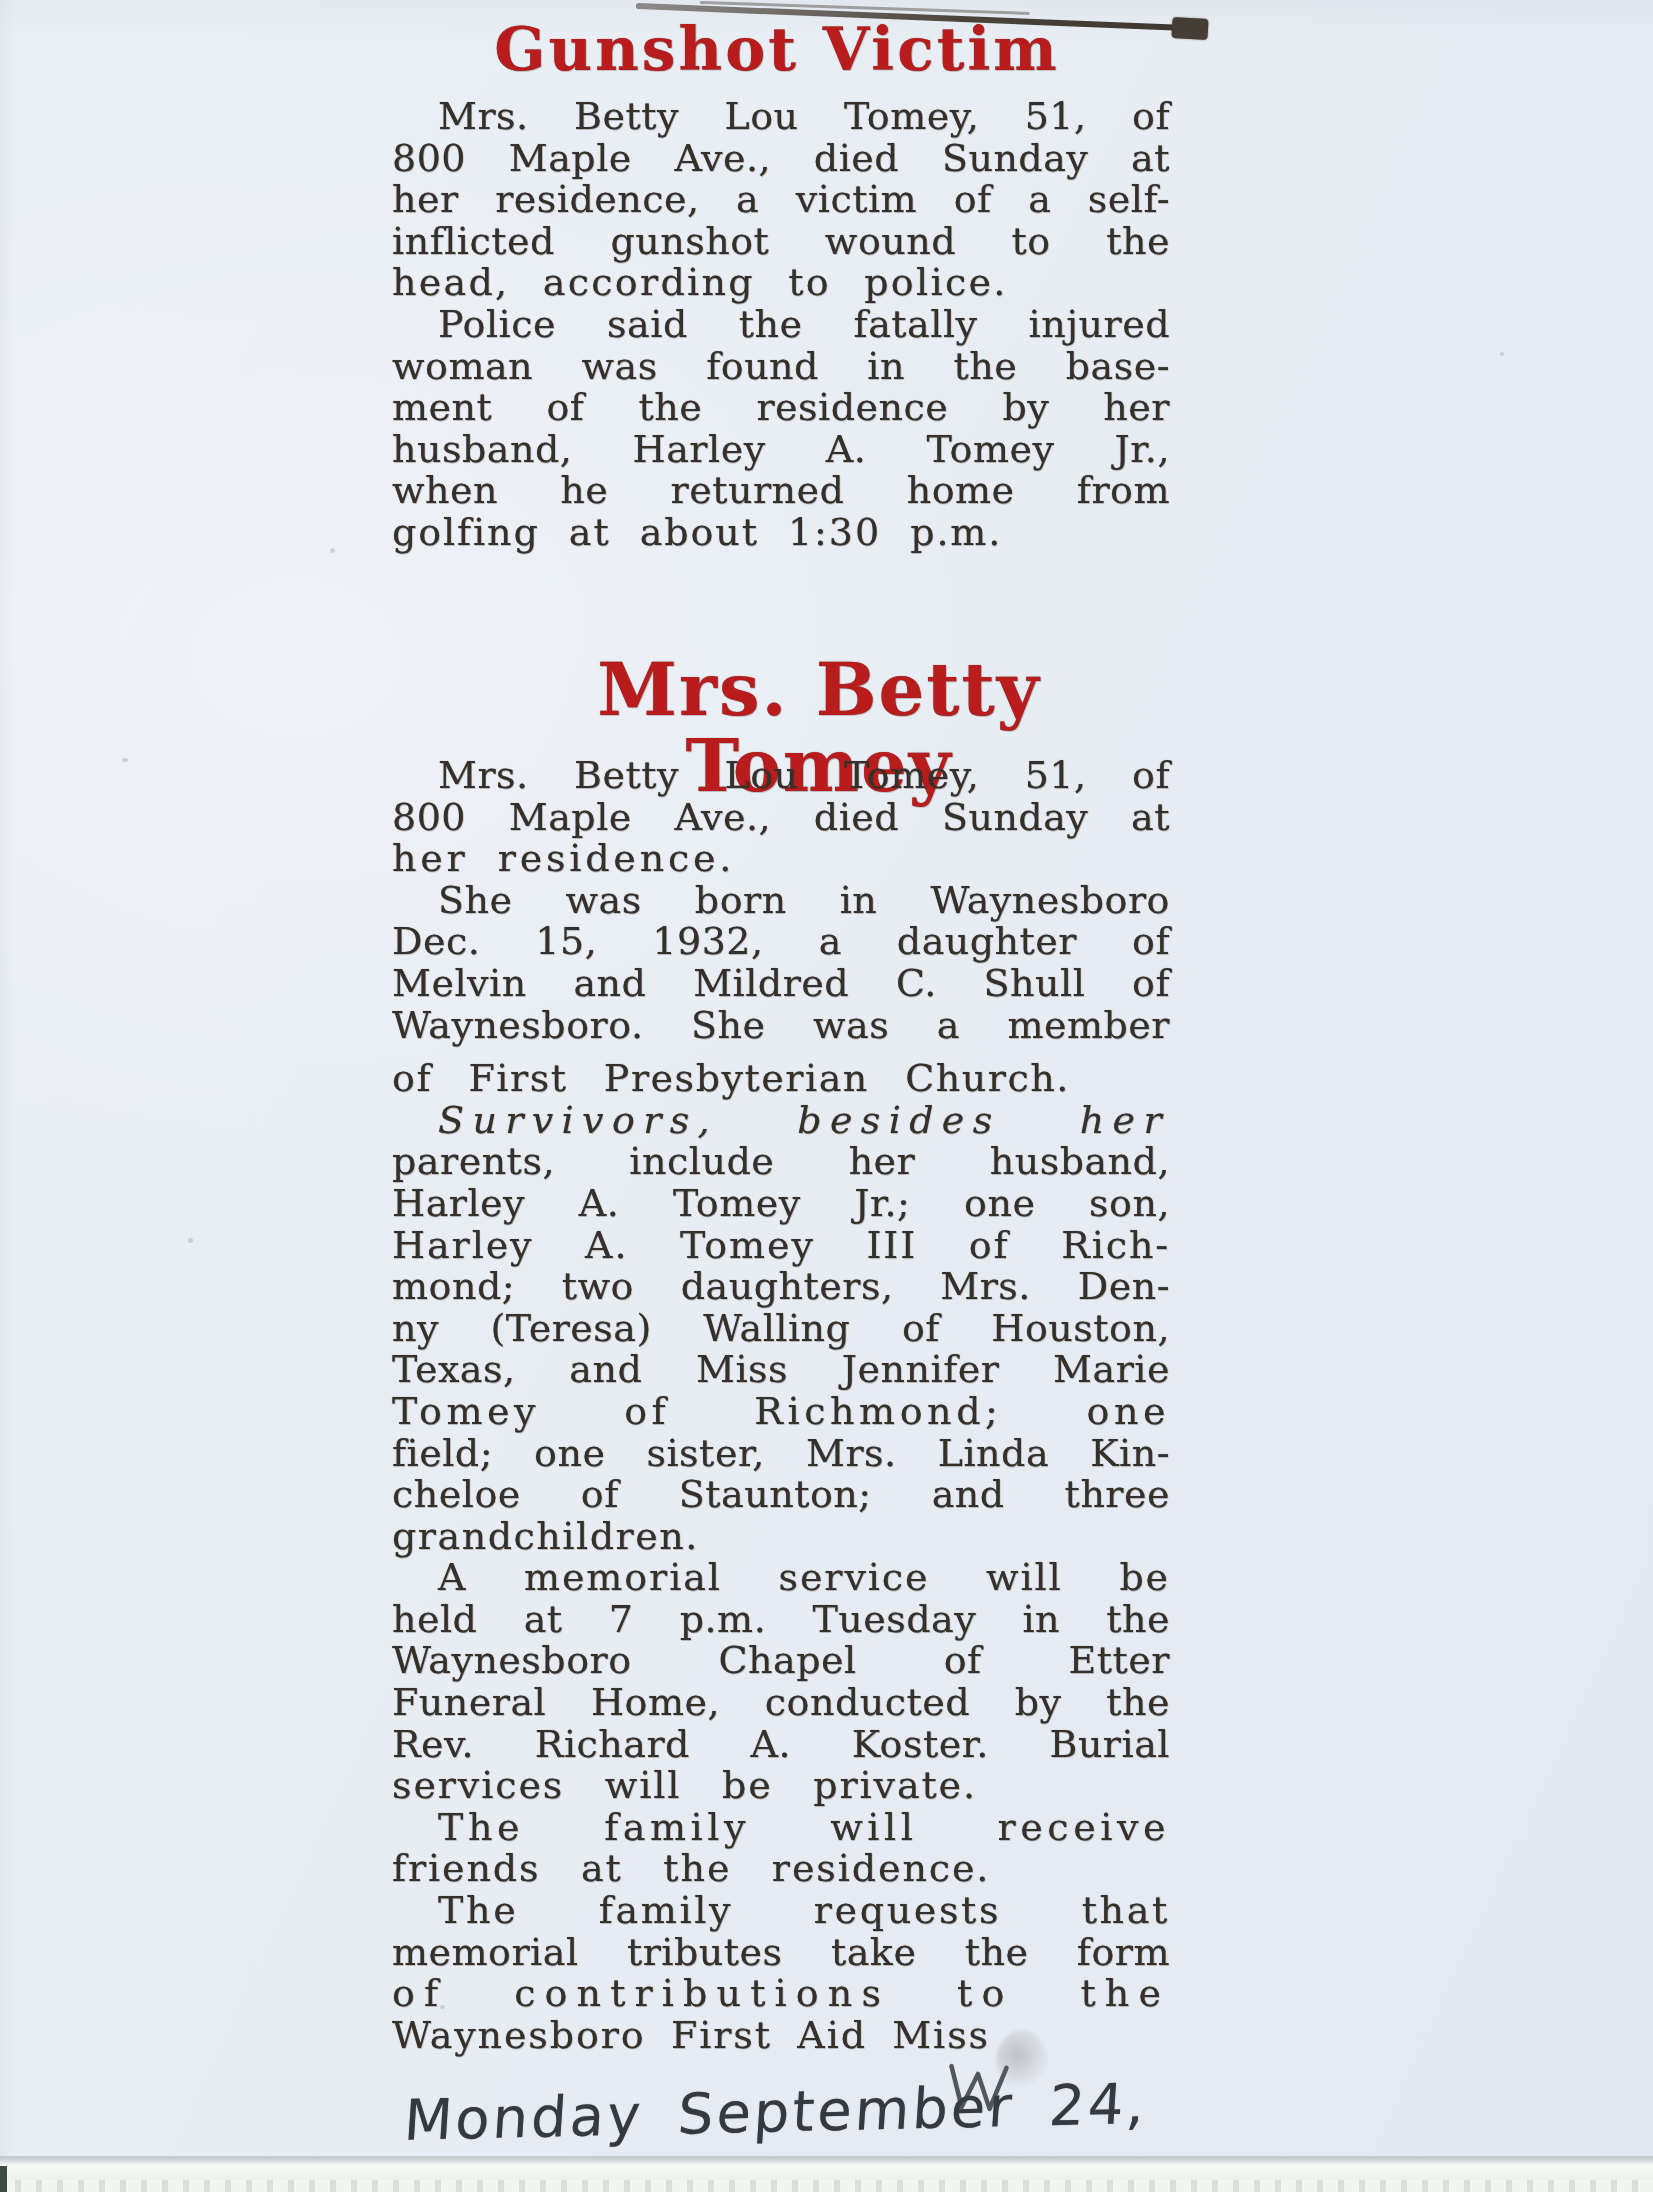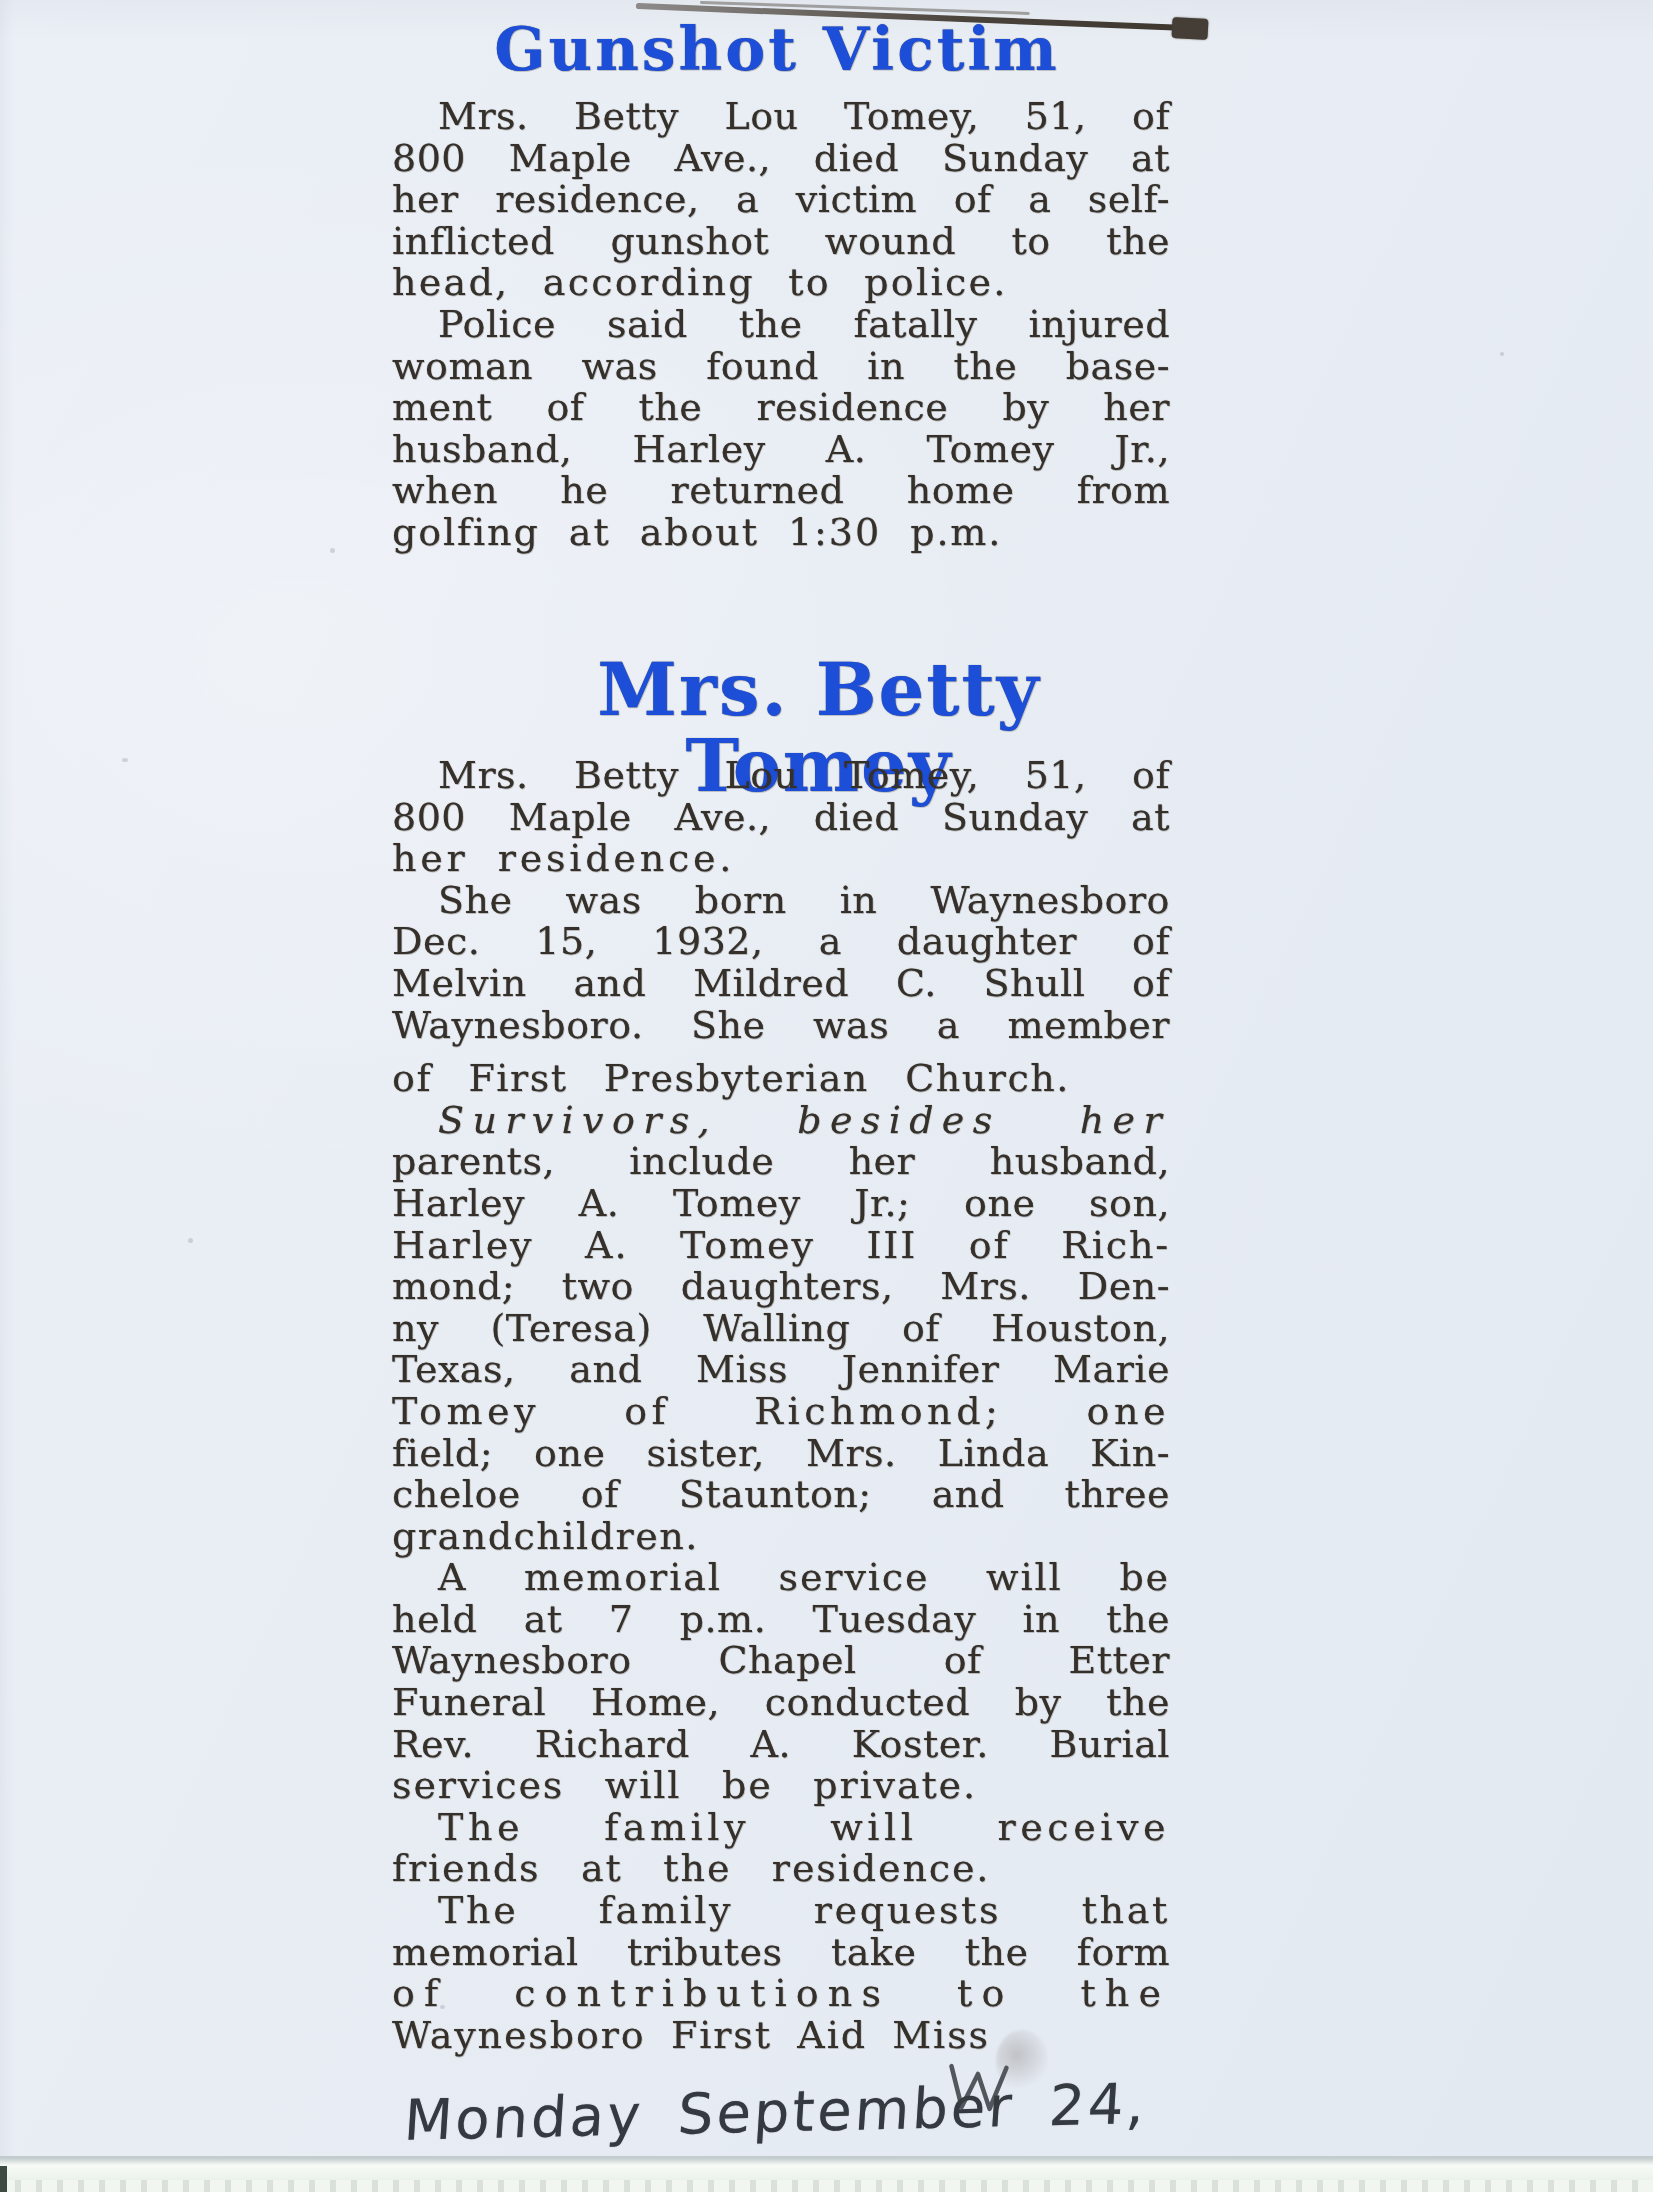--- a/index.html
+++ b/index.html
@@ -18,21 +18,21 @@
   
   .top-line-thin{position:absolute;left:700px;top:1px;width:330px;height:3px;
     background:rgba(75,68,60,0.45);transform:rotate(1.9deg);transform-origin:left top;border-radius:2px;}
   .top-line{position:absolute;left:636px;top:3px;width:548px;height:6px;
     background:linear-gradient(90deg,rgba(70,62,54,0.55),#4a433b 60%,#3f3830);
     transform:rotate(2.3deg);transform-origin:left top;border-radius:3px;}
   .top-blob{position:absolute;left:1172px;top:18px;width:36px;height:21px;
     background:#453e36;border-radius:4px;transform:rotate(3deg);box-shadow:0 0 2px rgba(60,52,44,0.6);}
   
   .clipping{position:absolute;left:388px;top:0;width:778px;color:#332e29;}
-  .headline{position:absolute;left:0;width:100%;text-align:center;font-weight:bold;color:#1d4ed8;
+  .headline{position:absolute;left:0;width:100%;text-align:center;font-weight:bold;color:#b91c1c;
     text-shadow:0 0 1px rgba(45,40,34,0.65),1px 1px 0 rgba(45,40,34,0.18);}
   .h1{top:18px;font-size:60px;line-height:1.05;letter-spacing:3px;}
   .h2{top:652px;font-size:72px;line-height:1.05;letter-spacing:2px;padding-left:84px;box-sizing:border-box;}
   .article{position:absolute;left:4px;width:100%;}
   .a1{top:96px;}
   .a2{top:755px;}
   .a1 .line{height:41.6px;}
   .a2 .line{height:41.6px;}
   .line{font-size:38px;line-height:41.6px;letter-spacing:0.5px;word-spacing:0.12em;
     color:#35302a;white-space:normal;

